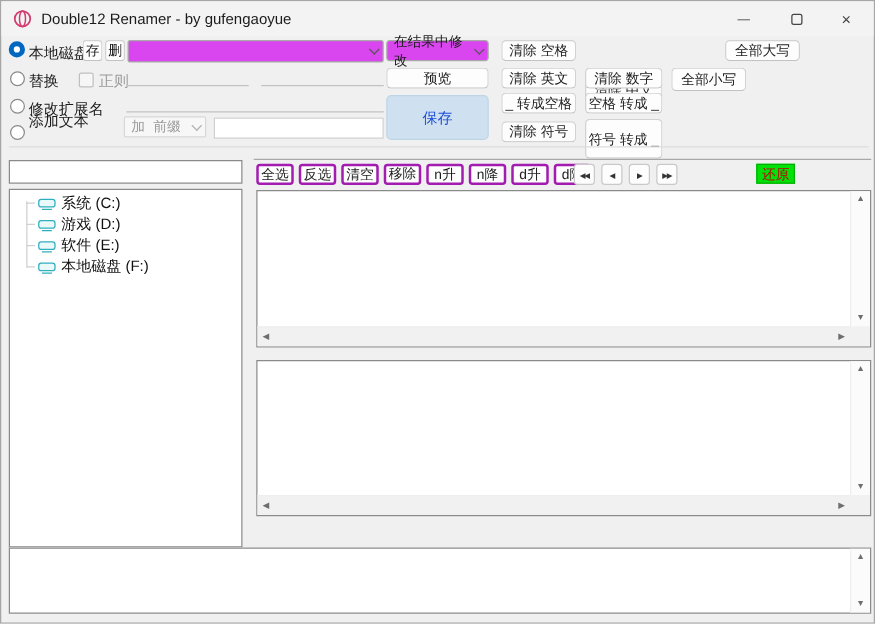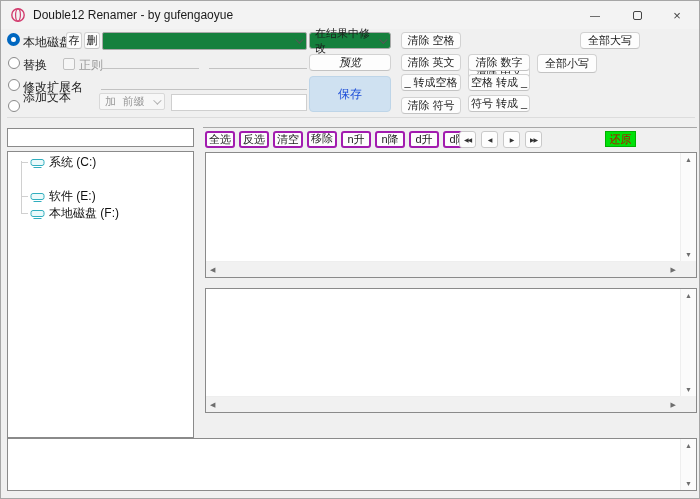--- a/index.html
+++ b/index.html
@@ -19,21 +19,21 @@
   .wc-max { right:42px; }
   .wc-max .maxbox { width:9px; height:9px; border:1px solid #444; border-radius:2px; }
   .wc-close { right:2px; font-size:13px; }
   
   .btn {
     position:absolute; display:flex; align-items:center; justify-content:center;
     background:#fdfdfd; border:1px solid #d2d2d2; border-bottom-color:#c3c3c3;
     border-radius:4px; font-size:11px; color:#1b1b1b; white-space:nowrap; cursor:default;
   }
   .combo {
-    position:absolute; display:flex; align-items:center; background:#15803d;
+    position:absolute; display:flex; align-items:center; background:#d946ef;
     border:1px solid #a9a9a9; border-radius:2px; font-size:11px; color:#1b1b1b; padding:0 5px;
   }
   .combo .chev { margin-left:auto; width:6px; height:6px; border-right:1.4px solid #555;
     border-bottom:1.4px solid #555; transform:rotate(45deg) translateY(-2px); }
   .combo.disabled { background:#f7f7f7; border-color:#d8d8d8; color:#9a9a9a;font-family:Liberation Mono, monospace; }
   .combo.disabled .chev { border-color:#b0b0b0; }
   .radio { position:absolute; width:13px; height:13px; border-radius:50%; background:#fff; border:1px solid #8a8a8a; }
   .radio.on { border:4px solid #0067c0; }
   .rlabel { position:absolute; font-size:12px; color:#1b1b1b; white-space:nowrap; }
   .checkbox { position:absolute; width:12px; height:12px; border:1px solid #c0c0c0; background:#f6f6f6; border-radius:2px; }
@@ -139,21 +139,21 @@
   <div class="btn" style="left:400px;top:31px;width:60px;height:17px;">
     <span>清除 空格</span>
   </div>
   <div class="btn" style="left:467px;top:31px;width:62px;height:17px;margin-top:32px;">
     <span>清除 中文</span>
   </div>
   <div class="btn" style="left:536px;top:31px;width:60px;height:17px;margin-left:43px;">
     <span>全部大写</span>
   </div>
 
-  <div class="btn" style="left:308px;top:53px;width:82px;height:17px;font-style:italic;">
+  <div class="btn" style="left:308px;top:53px;width:82px;height:17px;">
     <span>预览</span>
   </div>
   <div class="btn" style="left:400px;top:53px;width:60px;height:17px;">
     <span>清除 英文</span>
   </div>
   <div class="btn" style="left:467px;top:53px;width:62px;height:17px;">
     <span>清除 数字</span>
   </div>
   <div class="btn" style="left:536px;top:53px;width:60px;height:19px;">
     <span>全部小写</span>
@@ -164,37 +164,45 @@
   </div>
   <div class="btn" style="left:400px;top:73px;width:60px;height:17px;">
     <span>_ 转成空格</span>
   </div>
   <div class="btn" style="left:467px;top:73px;width:62px;height:17px;">
     <span>空格 转成 _</span>
   </div>
   <div class="btn" style="left:400px;top:96px;width:60px;height:17px;">
     <span>清除 符号</span>
   </div>
-  <div class="btn" style="left:467px;top:94px;width:62px;height:17px;">
+  <div class="btn" style="left:467px;top:94px;width:62px;height:32px;">
     <span>符号 转成 _</span>
   </div>
 
   <div class="divider"></div>
 
   <input class="filter" value="" style="">
 
   <div class="tree">
     <div class="treeline-v"></div>
     <div class="trow" style="top:2px;">
       <span class="stub"></span>
       <svg width="15" height="12" viewBox="0 0 15 12">
         <rect x="1" y="2.5" width="13" height="6" rx="2" fill="#eafafb" stroke="#30aebe"></rect>
         <line x1="3.5" y1="10.5" x2="11.5" y2="10.5" stroke="#30aebe"></line>
       </svg>
       <span class="tlabel">系统 (C:)</span>
+    </div>
+    <div class="trow" style="top:19px;">
+      <span class="stub"></span>
+      <svg width="15" height="12" viewBox="0 0 15 12">
+        <rect x="1" y="2.5" width="13" height="6" rx="2" fill="#eafafb" stroke="#30aebe"></rect>
+        <line x1="3.5" y1="10.5" x2="11.5" y2="10.5" stroke="#30aebe"></line>
+      </svg>
+      <span class="tlabel">游戏 (D:)</span>
     </div>
     <div class="trow" style="top:36px;">
       <span class="stub"></span>
       <svg width="15" height="12" viewBox="0 0 15 12">
         <rect x="1" y="2.5" width="13" height="6" rx="2" fill="#eafafb" stroke="#30aebe"></rect>
         <line x1="3.5" y1="10.5" x2="11.5" y2="10.5" stroke="#30aebe"></line>
       </svg>
       <span class="tlabel">软件 (E:)</span>
     </div>
     <div class="trow" style="top:53px;">

